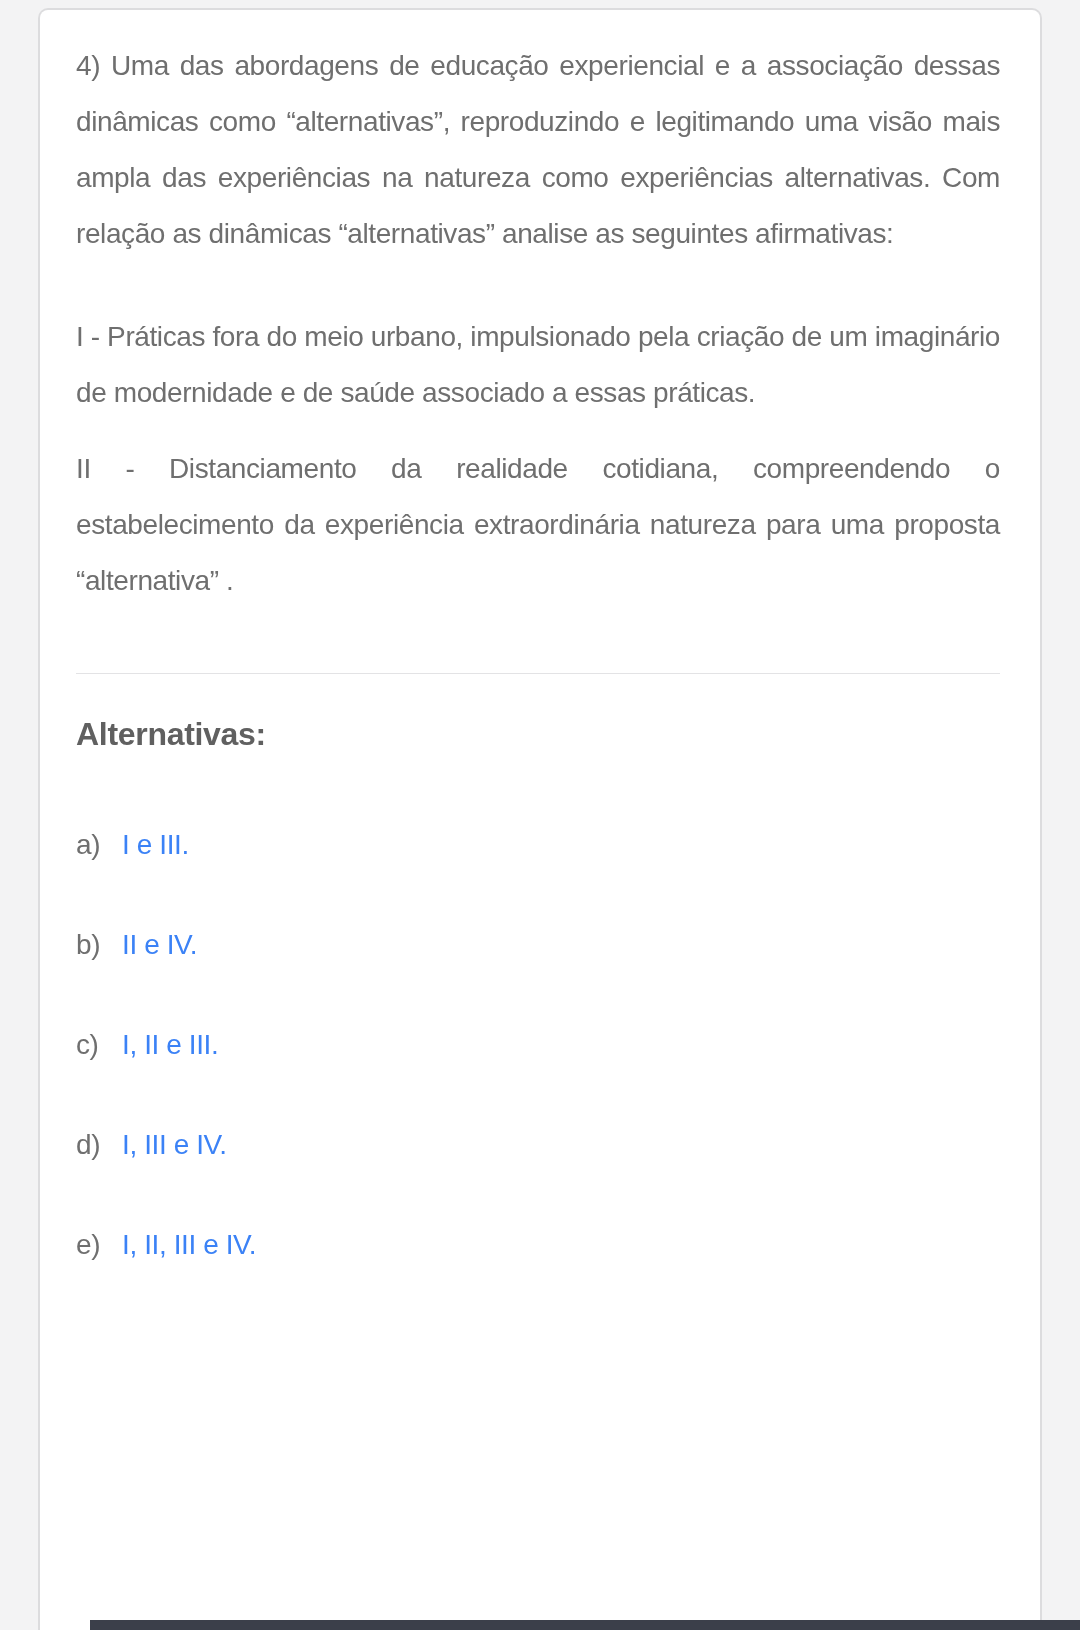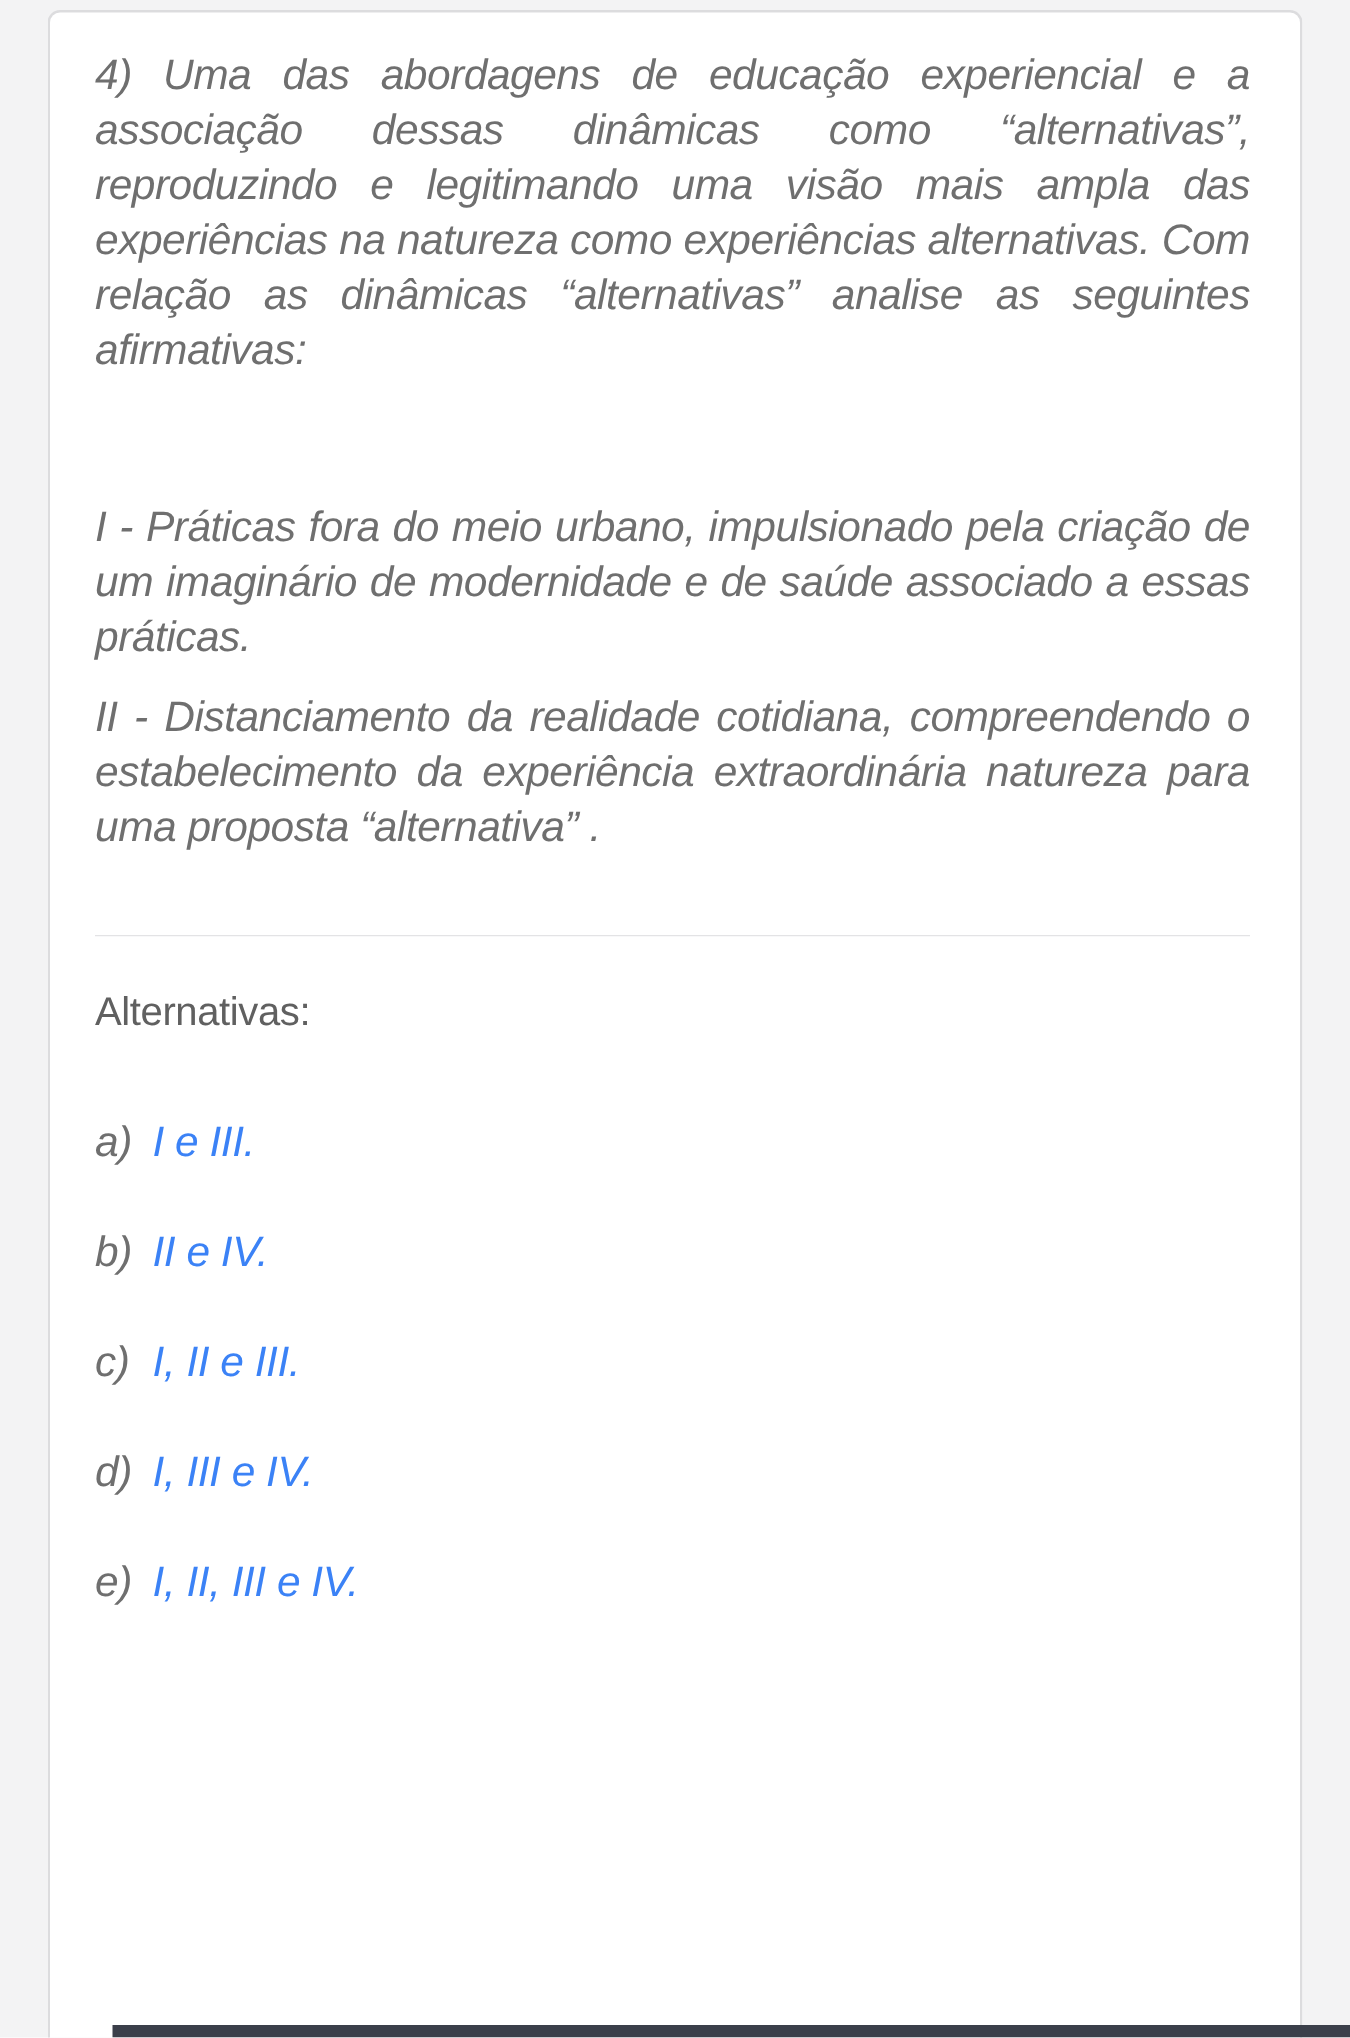--- a/index.html
+++ b/index.html
@@ -22,49 +22,48 @@
     height: 1700px;
     box-sizing: border-box;
     background: #ffffff;
     border: 2px solid #dcdcde;
     border-bottom: none;
     border-radius: 10px 10px 0 0;
     padding: 28px 40px 0 36px;
   }
   .q-text, .statement, .closing, .option-row {
     color: #6f6f6f;
-    font-size: 34px;
-    line-height: 44px;
+    font-size: 28px;
+    line-height: 56px;
     letter-spacing: -0.4px;
     margin: 0;
-    font-style: italic;
   }
   .q-text {
     text-align: justify;
   }
   .statement {
     text-align: justify;
     margin-bottom: 20px;
   }
   .statement.first {
-    margin-top: 98px;
+    margin-top: 47px;
   }
   .closing {
     text-align: left;
   }
   .divider {
     border: none;
     border-top: 1px solid #e3e3e5;
     margin: 64px 0 0 0;
   }
   .alt-heading {
     color: #606060;
     font-size: 32px;
     line-height: 44px;
-    font-weight: normal;
+    font-weight: bold;
     letter-spacing: -0.3px;
     margin: 38px 0 0 0;
   }
   .options {
     margin-top: 42px;
   }
   .option-row {
     display: flex;
     align-items: baseline;
     margin-bottom: 25px;

